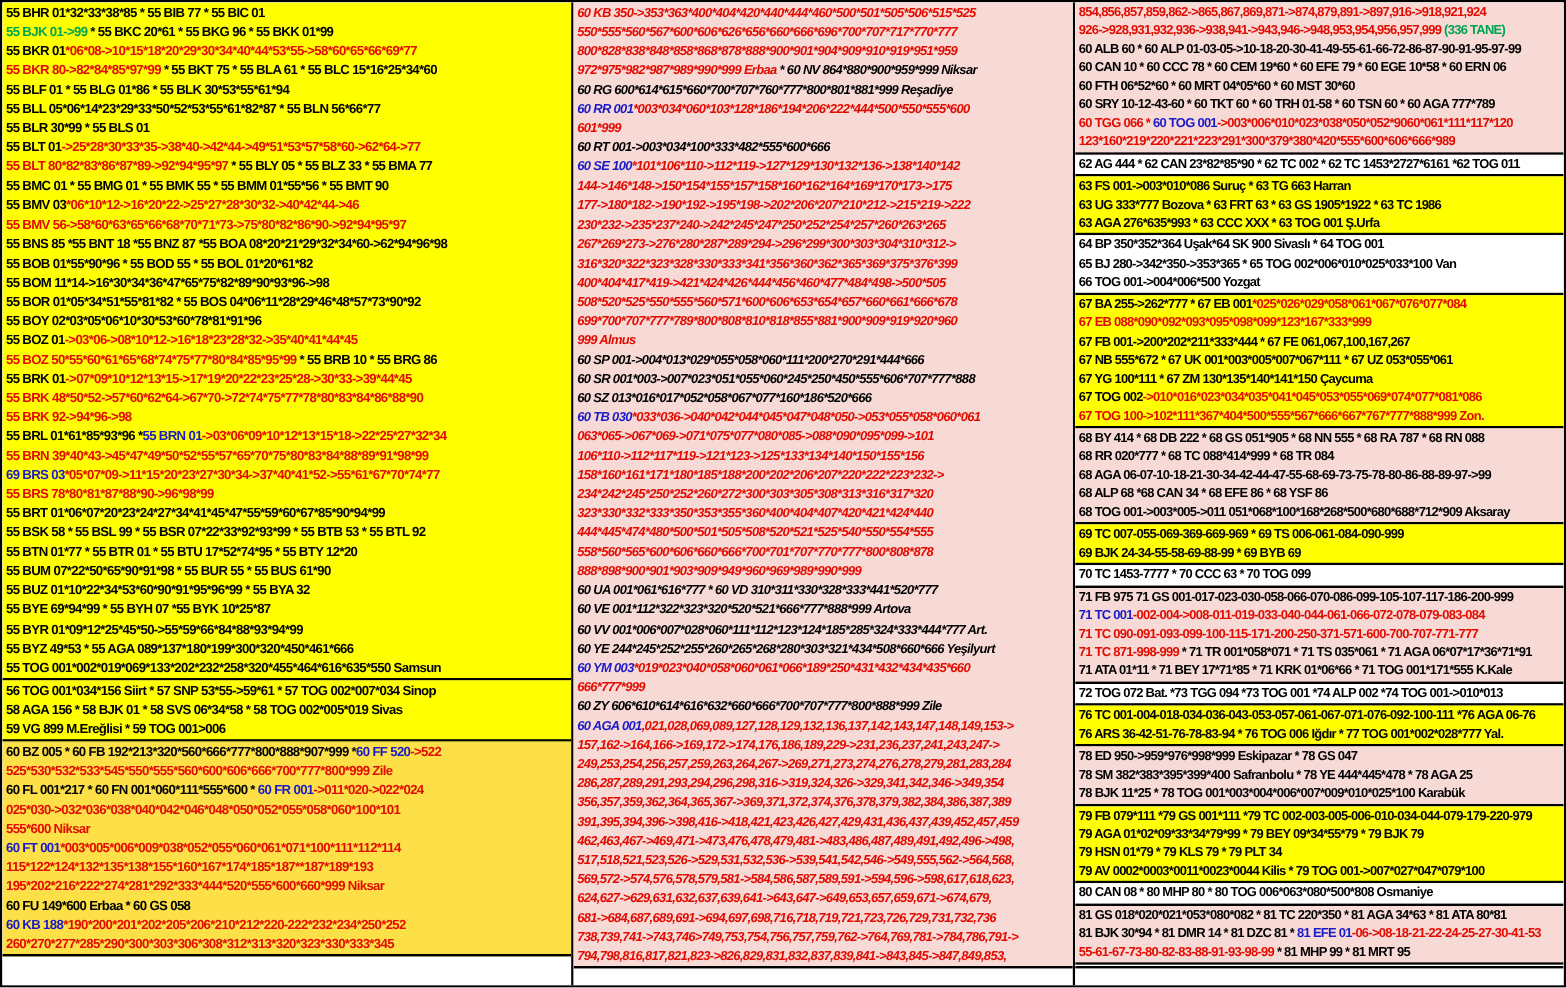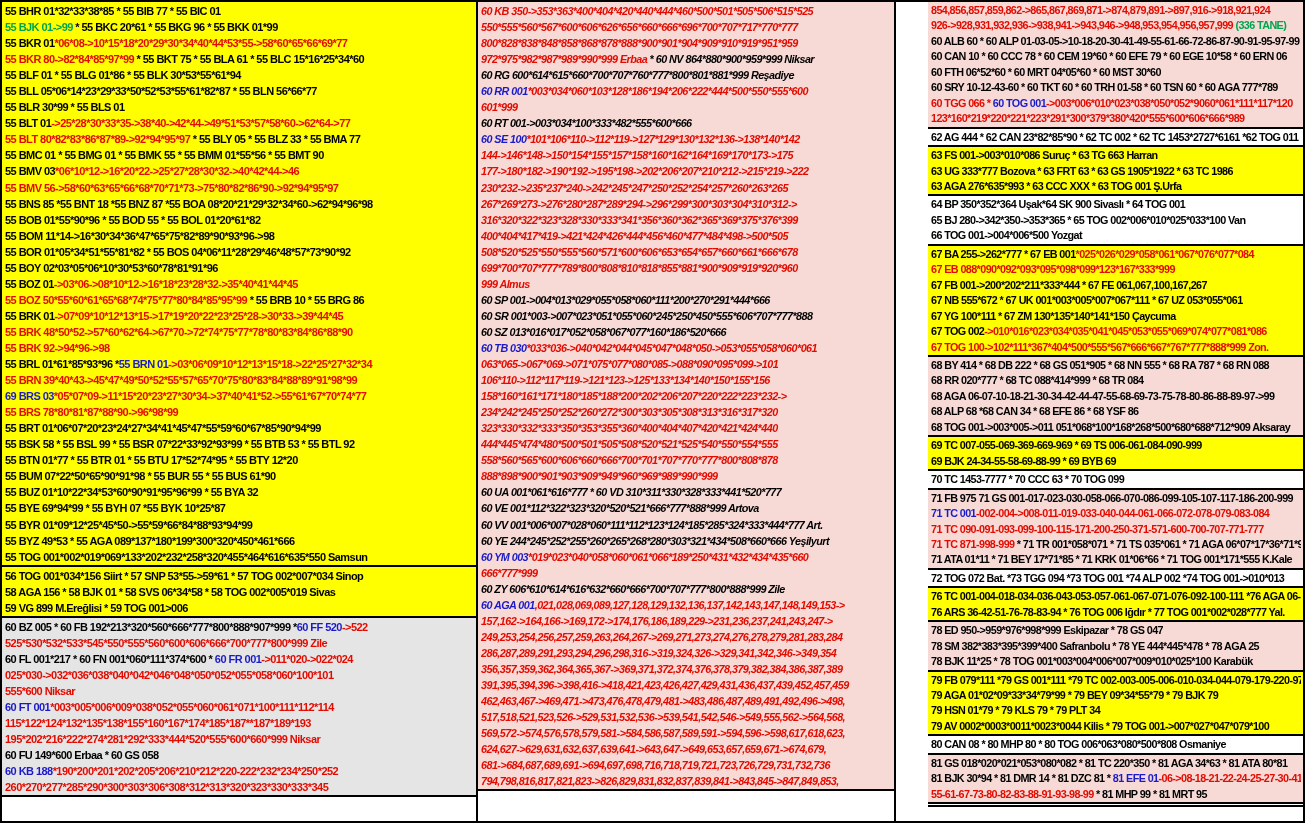--- a/index.html
+++ b/index.html
@@ -4,29 +4,29 @@
 <style>
   html,body{margin:0;padding:0;background:#fff;}
   body{width:1305px;height:823px;overflow:hidden;
        font-family:"Liberation Sans","DejaVu Sans",sans-serif;font-weight:bold;}
   .sheet{display:flex;width:1305px;height:823px;box-sizing:border-box;
          border:2px solid #000;background:#fff;}
   .col{box-sizing:border-box;height:100%;overflow:hidden;border-right:2px solid #000;background:#fff;}
   .col:last-child{border-right:none;}
   .col-left{width:476px;}
   .col-mid{width:418px;font-style:italic;}
-  .col-right{flex:1;padding-left:32px;}
+  .col-right{flex:1;}
   .section{box-sizing:border-box;border-bottom:2px solid #000;padding:1px 2px 0 3px;}
   .section:last-child{}
   .line{white-space:nowrap;overflow:hidden;font-size:11px;line-height:16.05px;letter-spacing:-0.55px;}
   .col-right .line{line-height:15.45px;font-size:10.8px;letter-spacing:-0.6px;}
   .col-mid .line{font-size:10.8px;}
   .bg-y{background:#ffff00;}
   .bg-p{background:#f7dad6;}
-  .bg-pe{background:#e5e5e5;}
+  .bg-pe{background:#fde047;}
   .bg-w{background:#ffffff;}
   .c-k{color:#000000;}
   .c-r{color:#e30b00;}
   .c-b{color:#1a1ac8;}
   .c-g{color:#00a550;}
 </style>
 </head>
 <body>
 
 <div class="sheet">
@@ -69,21 +69,21 @@
         <div class="line"><span class="c-k">55 TOG 001*002*019*069*133*202*232*258*320*455*464*616*635*550 Samsun</span></div>
       </div>
       <div class="section bg-y">
         <div class="line"><span class="c-k">56 TOG 001*034*156 Siirt * 57 SNP 53*55-&gt;59*61 *  57 TOG 002*007*034 Sinop</span></div>
         <div class="line"><span class="c-k">58 AGA 156 * 58 BJK 01 * 58 SVS 06*34*58 * 58 TOG 002*005*019 Sivas</span></div>
         <div class="line"><span class="c-k">59 VG 899 M.Ereğlisi * 59 TOG 001&gt;006</span></div>
       </div>
       <div class="section bg-pe">
         <div class="line"><span class="c-k">60 BZ 005 * 60 FB 192*213*320*560*666*777*800*888*907*999 *</span><span class="c-b">60 FF 520</span><span class="c-r">-&gt;522</span></div>
         <div class="line"><span class="c-r">525*530*532*533*545*550*555*560*600*606*666*700*777*800*999 Zile</span></div>
-        <div class="line"><span class="c-k">60 FL 001*217 * 60 FN 001*060*111*374*600 * </span><span class="c-b">60 FR 001</span><span class="c-r">-&gt;011*020-&gt;022*024</span></div>
+        <div class="line"><span class="c-k">60 FL 001*217 * 60 FN 001*060*111*555*600 * </span><span class="c-b">60 FR 001</span><span class="c-r">-&gt;011*020-&gt;022*024</span></div>
         <div class="line"><span class="c-r">025*030-&gt;032*036*038*040*042*046*048*050*052*055*058*060*100*101</span></div>
         <div class="line"><span class="c-r">555*600 Niksar</span></div>
         <div class="line"><span class="c-b">60 FT 001</span><span class="c-r">*003*005*006*009*038*052*055*060*061*071*100*111*112*114</span></div>
         <div class="line"><span class="c-r">115*122*124*132*135*138*155*160*167*174*185*187**187*189*193</span></div>
         <div class="line"><span class="c-r">195*202*216*222*274*281*292*333*444*520*555*600*660*999 Niksar</span></div>
         <div class="line"><span class="c-k">60 FU 149*600 Erbaa * 60 GS 058</span></div>
         <div class="line"><span class="c-b">60 KB 188</span><span class="c-r">*190*200*201*202*205*206*210*212*220-222*232*234*250*252</span></div>
         <div class="line"><span class="c-r">260*270*277*285*290*300*303*306*308*312*313*320*323*330*333*345</span></div>
       </div>
     </div>
@@ -130,20 +130,21 @@
         <div class="line"><span class="c-r">157,162-&gt;164,166-&gt;169,172-&gt;174,176,186,189,229-&gt;231,236,237,241,243,247-&gt;</span></div>
         <div class="line"><span class="c-r">249,253,254,256,257,259,263,264,267-&gt;269,271,273,274,276,278,279,281,283,284</span></div>
         <div class="line"><span class="c-r">286,287,289,291,293,294,296,298,316-&gt;319,324,326-&gt;329,341,342,346-&gt;349,354</span></div>
         <div class="line"><span class="c-r">356,357,359,362,364,365,367-&gt;369,371,372,374,376,378,379,382,384,386,387,389</span></div>
         <div class="line"><span class="c-r">391,395,394,396-&gt;398,416-&gt;418,421,423,426,427,429,431,436,437,439,452,457,459</span></div>
         <div class="line"><span class="c-r">462,463,467-&gt;469,471-&gt;473,476,478,479,481-&gt;483,486,487,489,491,492,496-&gt;498,</span></div>
         <div class="line"><span class="c-r">517,518,521,523,526-&gt;529,531,532,536-&gt;539,541,542,546-&gt;549,555,562-&gt;564,568,</span></div>
         <div class="line"><span class="c-r">569,572-&gt;574,576,578,579,581-&gt;584,586,587,589,591-&gt;594,596-&gt;598,617,618,623,</span></div>
         <div class="line"><span class="c-r">624,627-&gt;629,631,632,637,639,641-&gt;643,647-&gt;649,653,657,659,671-&gt;674,679,</span></div>
         <div class="line"><span class="c-r">681-&gt;684,687,689,691-&gt;694,697,698,716,718,719,721,723,726,729,731,732,736</span></div>
+        <div class="line"><span class="c-r">738,739,741-&gt;743,746&gt;749,753,754,756,757,759,762-&gt;764,769,781-&gt;784,786,791-&gt;</span></div>
         <div class="line"><span class="c-r">794,798,816,817,821,823-&gt;826,829,831,832,837,839,841-&gt;843,845-&gt;847,849,853,</span></div>
       </div>
     </div>
   <div class="col col-right">
       <div class="section bg-p">
         <div class="line"><span class="c-r">854,856,857,859,862-&gt;865,867,869,871-&gt;874,879,891-&gt;897,916-&gt;918,921,924</span></div>
         <div class="line"><span class="c-r">926-&gt;928,931,932,936-&gt;938,941-&gt;943,946-&gt;948,953,954,956,957,999 </span><span class="c-g">(336 TANE)</span></div>
         <div class="line"><span class="c-k">60 ALB 60 * 60 ALP 01-03-05-&gt;10-18-20-30-41-49-55-61-66-72-86-87-90-91-95-97-99</span></div>
         <div class="line"><span class="c-k">60 CAN 10 * 60 CCC 78 * 60 CEM 19*60 * 60 EFE 79 * 60 EGE 10*58 * 60 ERN 06</span></div>
         <div class="line"><span class="c-k">60 FTH 06*52*60 * 60 MRT 04*05*60 * 60 MST 30*60</span></div>

